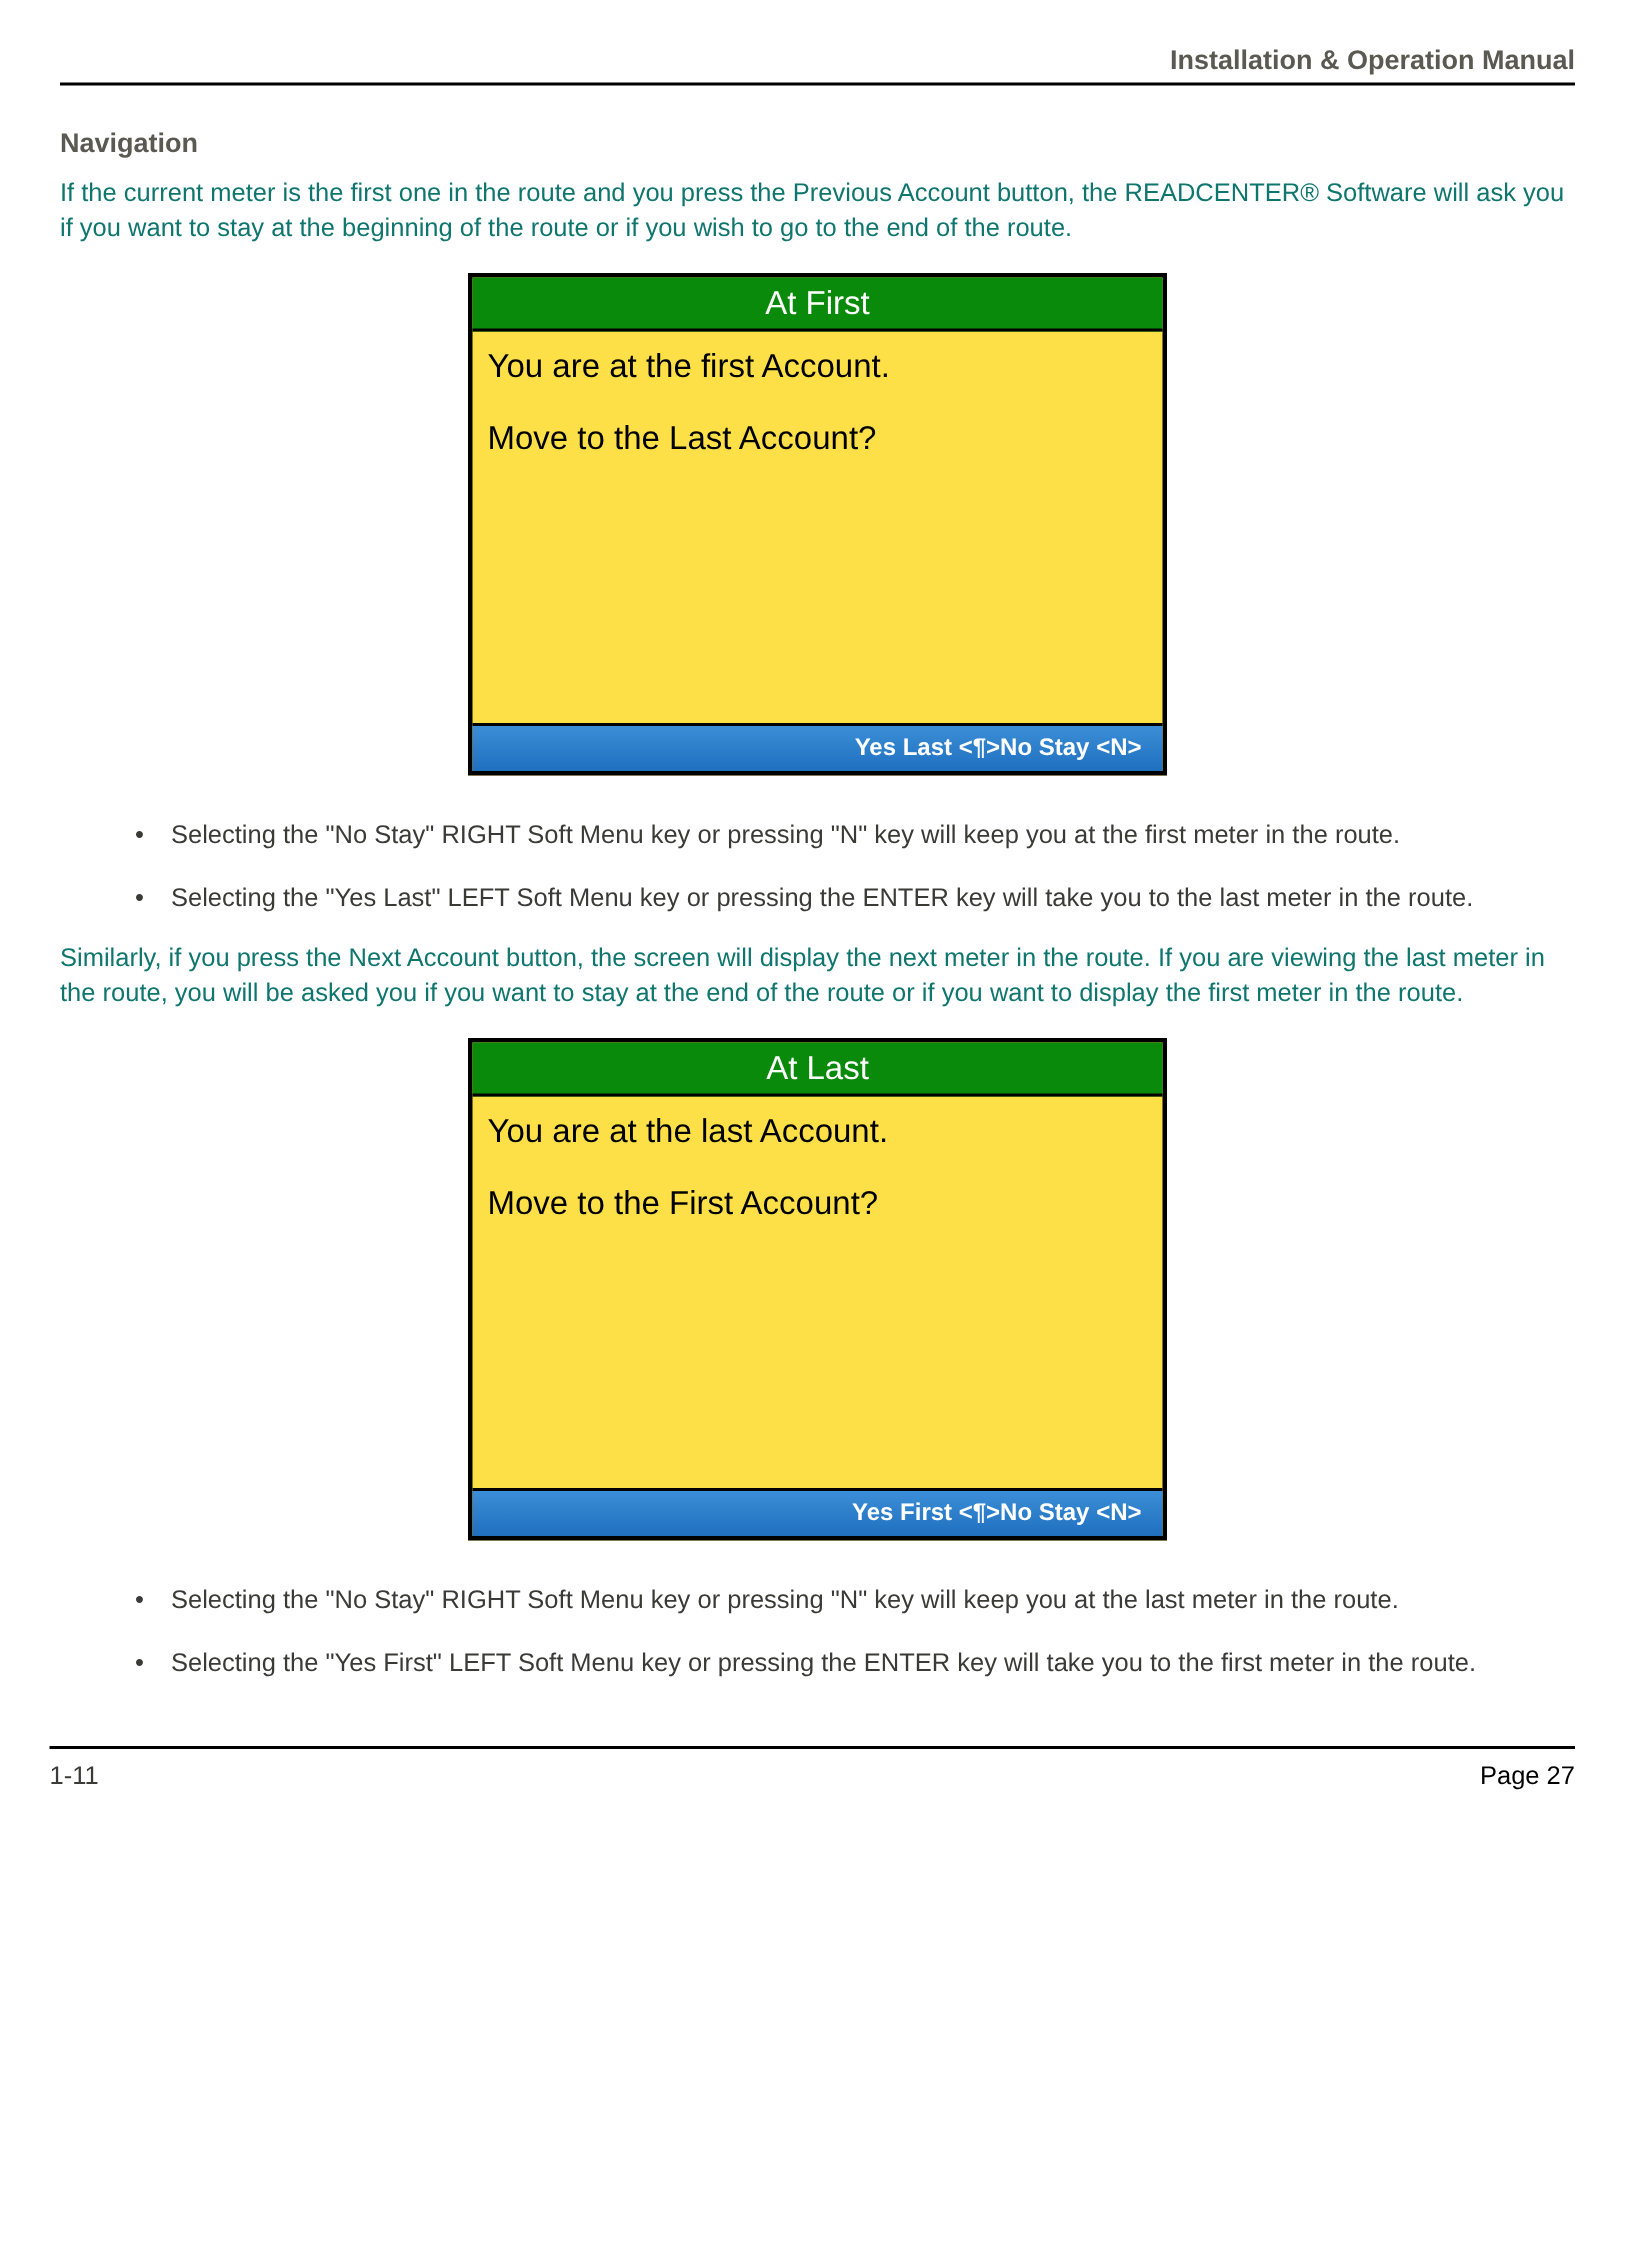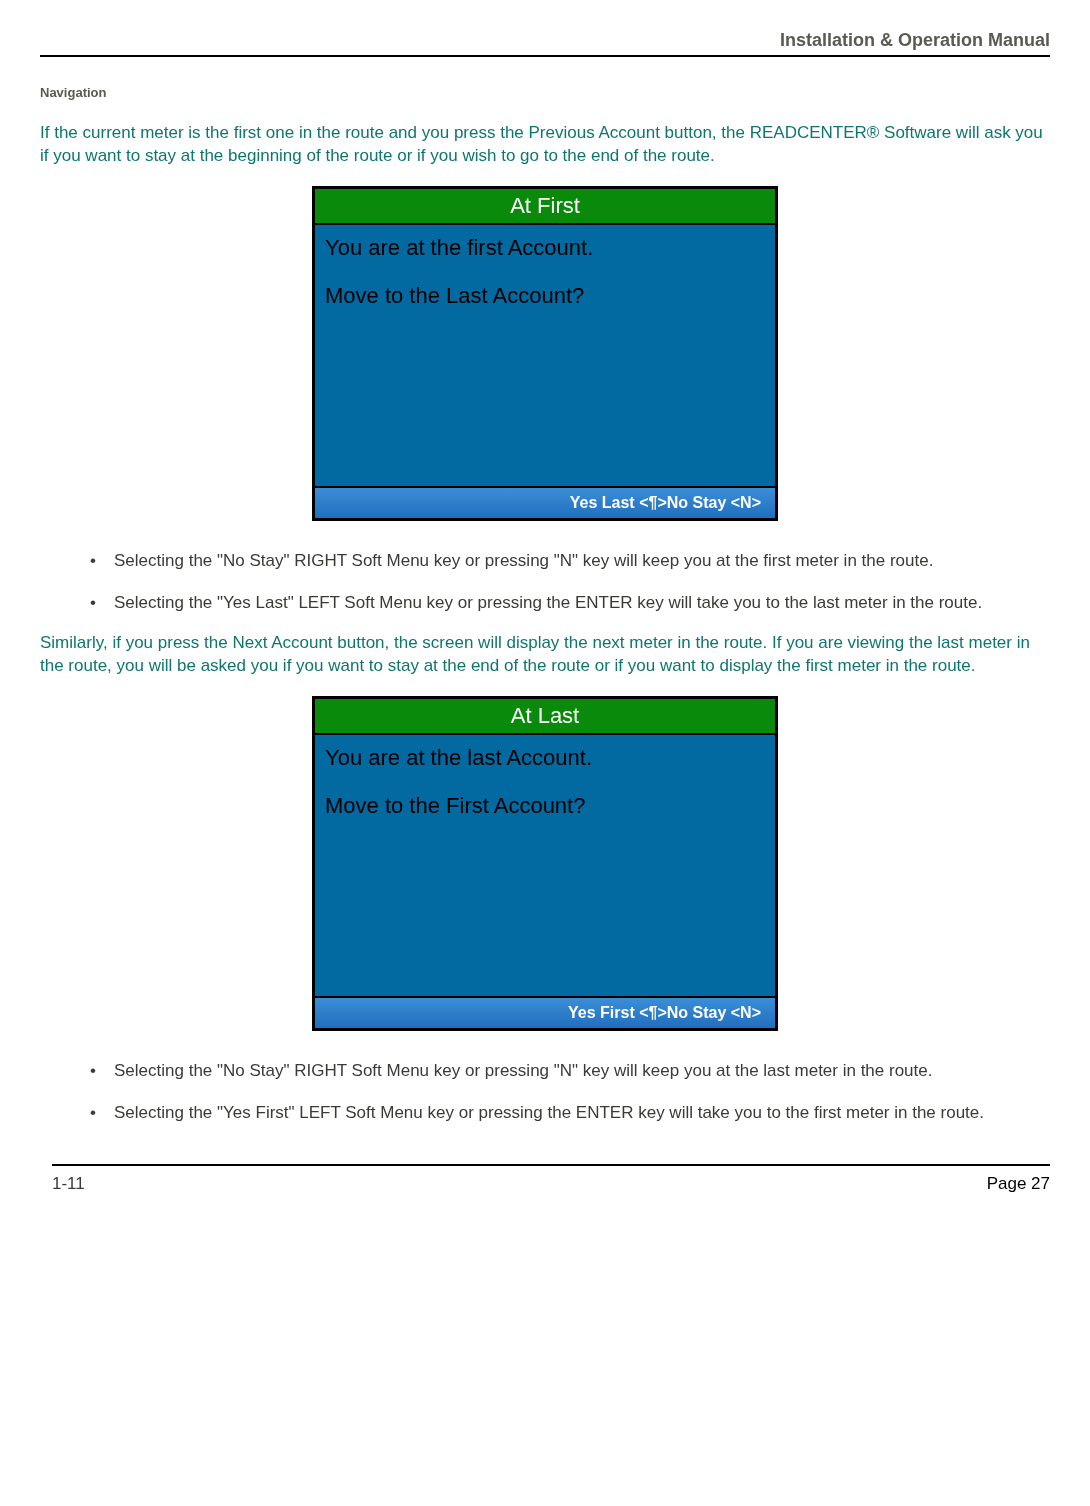--- a/index.html
+++ b/index.html
@@ -22,23 +22,23 @@
   }
   .manual-title {
     text-align: right;
     font-weight: bold;
     font-size: 18px;
     color: #5a5a52;
     padding-bottom: 4px;
   }
   .section-title {
     font-weight: bold;
-    font-size: 13px;
+    font-size: 18px;
     color: #5a5a52;
-    margin-bottom: 22px;
+    margin-bottom: 12px;
   }
   .body-text {
     font-size: 17px;
     color: #0f766e;
     line-height: 1.35;
     margin-bottom: 18px;
   }
   .bullet-list {
     margin: 28px 0 18px 0;
     padding-left: 50px;
@@ -51,21 +51,21 @@
     margin-bottom: 18px;
   }
   .bullet-dot {
     width: 24px;
     flex-shrink: 0;
   }
   .screenshot {
     width: 460px;
     margin: 16px auto 10px auto;
     border: 3px solid #000;
-    background: #0369a1;
+    background: #fde047;
   }
   .screenshot-titlebar {
     background: #0a8a0a;
     color: #fff;
     font-family: Arial, sans-serif;
     font-size: 22px;
     text-align: center;
     padding: 4px 0;
     border-bottom: 2px solid #000;
   }
@@ -88,21 +88,21 @@
     font-size: 16px;
     font-weight: bold;
     display: flex;
     justify-content: flex-end;
     padding: 6px 14px;
     border-top: 2px solid #000;
   }
   .footer {
     position: absolute;
     bottom: 20px;
-    left: 52px;
+    left: 33px;
     right: 40px;
   }
   .footer-line {
     border-top: 2px solid #000;
     padding-top: 8px;
     display: flex;
     justify-content: space-between;
     font-size: 17px;
     color: #3a3a36;
   }

